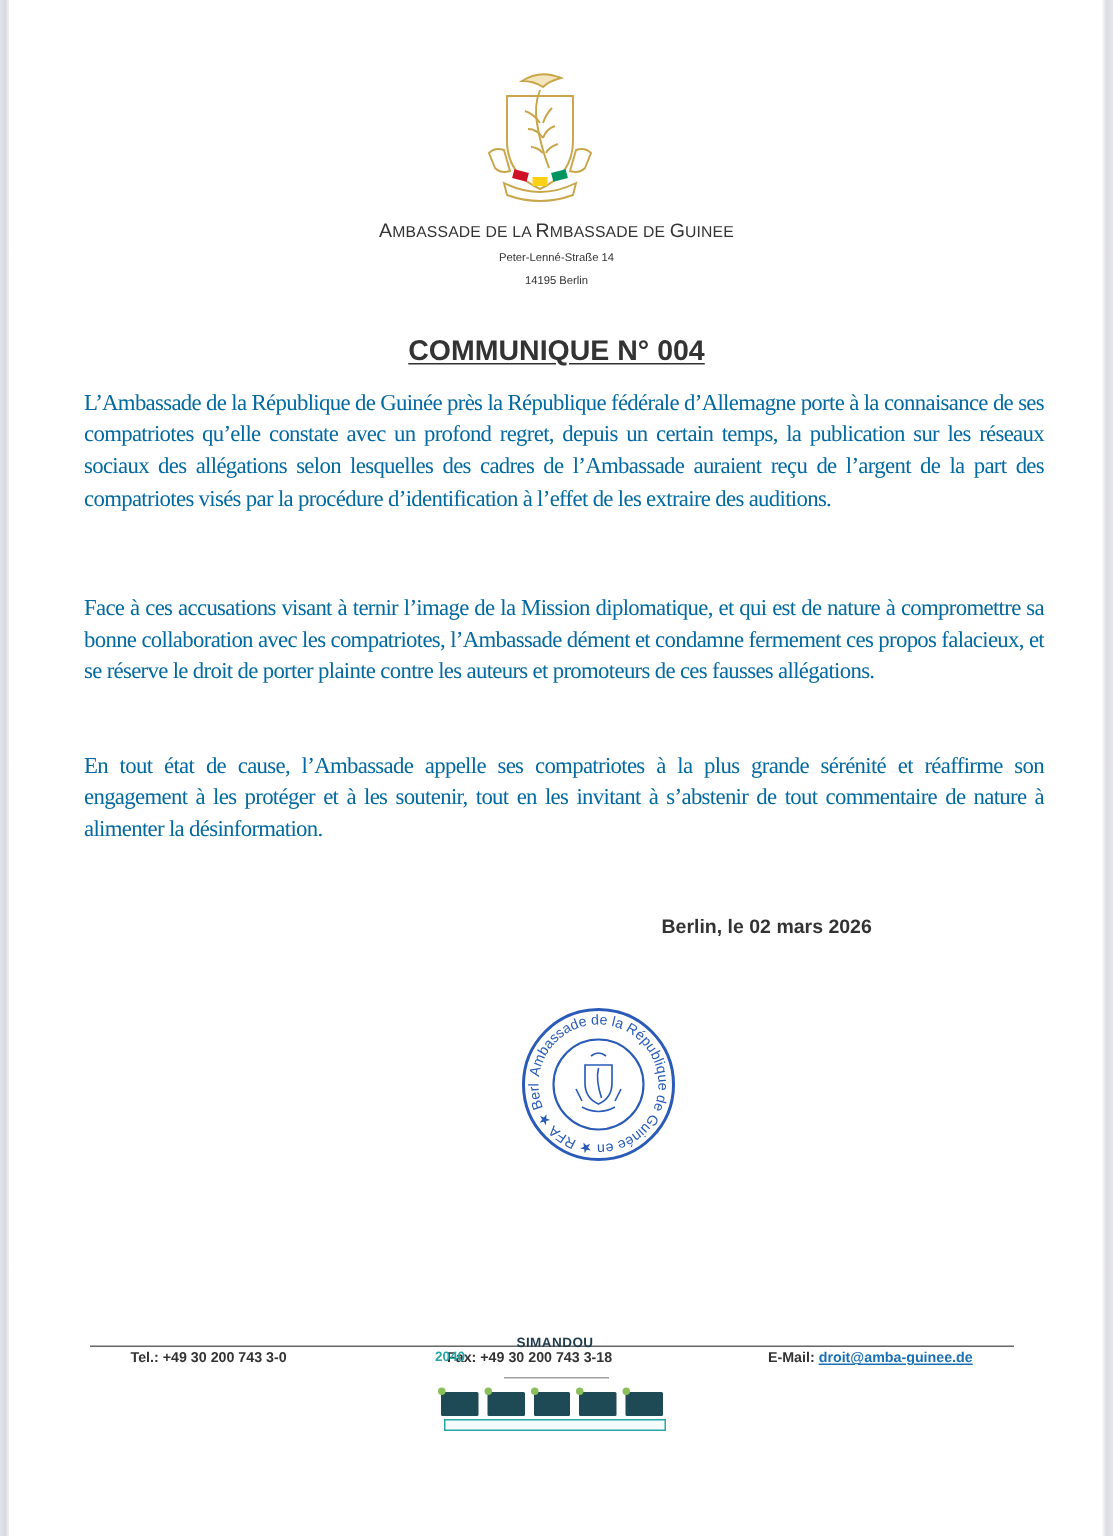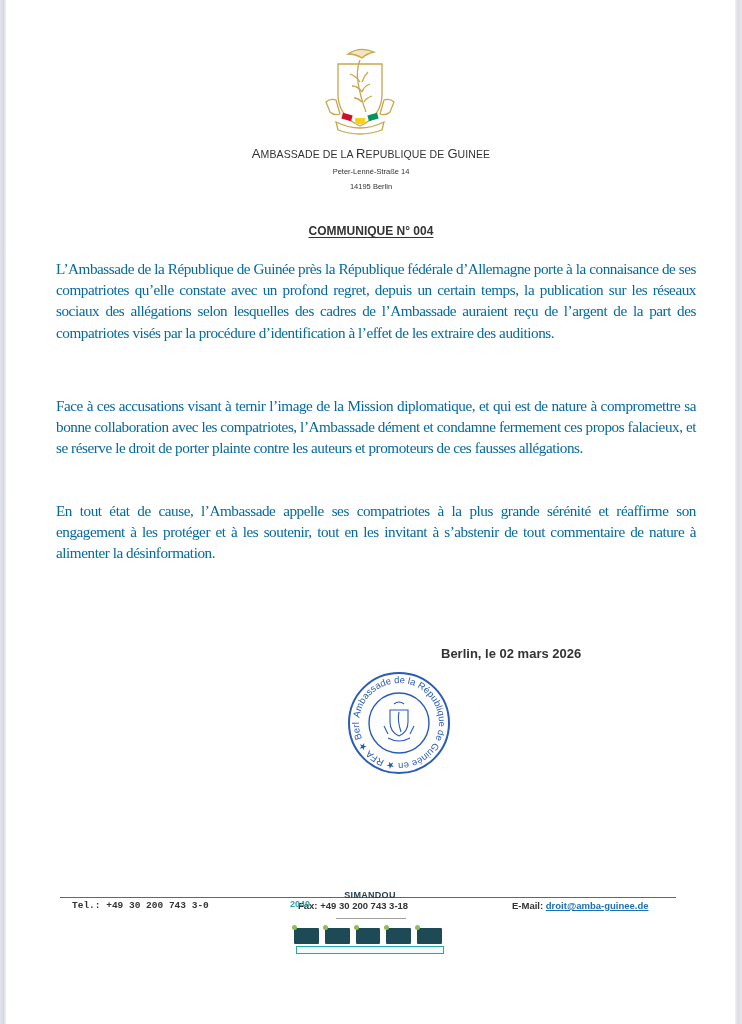--- a/index.html
+++ b/index.html
@@ -15,37 +15,37 @@
 
     .crest { position: absolute; left: 312px; top: 44px; width: 96px; height: 96px; }
     .header-org { position: absolute; left: 0; width: 742px; top: 146px; text-align: center;
       font-size: 10.5px; letter-spacing: 0.1px; color: #333; }
     .header-org .big { font-size: 13px; }
     .header-addr { position: absolute; left: 0; width: 742px; text-align: center; font-size: 7.5px; color: #333; }
     .addr1 { top: 167px; }
     .addr2 { top: 182px; }
 
     .title { position: absolute; left: 0; width: 742px; top: 224px; text-align: center;
-      font-weight: bold; font-size: 12px; color: #333; }
+      font-weight: bold; font-size: 19px; color: #333; }
     .title span { text-decoration: underline; text-underline-offset: 2px; }
 
     .para { position: absolute; left: 56px; width: 640px; font-size: 15.2px; line-height: 21.2px;
       text-align: justify; color: #0369a1; font-family: Liberation Serif, serif; letter-spacing: -0.45px; }
     .p1 { top: 258px; }
     .p2 { top: 395px; }
     .p3 { top: 500px; }
 
-    .date { position: absolute; left: 441px; top: 610px; font-weight: bold; font-size: 13px; color: #333; margin-top: 36px; }
+    .date { position: absolute; left: 441px; top: 610px; font-weight: bold; font-size: 13px; color: #333; }
 
     .stamp { position: absolute; left: 346px; top: 670px; width: 106px; height: 106px; }
 
     .footer-rule { position: absolute; left: 60px; width: 616px; top: 897px; height: 0;
       border-top: 1.2px solid #666; }
     .footer-item { position: absolute; top: 900px; font-size: 9.5px; font-weight: bold; color: #333; }
-    .f-tel { left: 72px; font-family: Liberation Mono, monospace; }
+    .f-tel { left: 87px; }
     .f-fax { left: 298px; }
     .f-mail { left: 512px; }
     .f-mail a { color: #1a6fb5; text-decoration: underline; }
 
     .simandou { position: absolute; left: 290px; top: 884px; width: 160px; height: 76px; }
     .sim-title { position: absolute; left: 0; width: 160px; top: 6px; text-align: center;
       font-weight: bold; font-size: 9px; color: #1f3b4d; letter-spacing: 0.3px; }
     .sim-year { position: absolute; left: 0; width: 160px; top: 15px; text-align: left;
       font-weight: bold; font-size: 9px; color: #2aa6a8; }
     .sim-tag { position: absolute; left: 46px; width: 70px; top: 28px; height: 6px;
@@ -72,21 +72,21 @@
     <path d="M14 58 q4 -4 10 -2 l4 14 q-6 2 -10 -2z"></path>
     <path d="M82 58 q-4 -4 -10 -2 l-4 14 q6 2 10 -2z"></path>
     <path d="M24 78 q24 12 48 0 l-2 8 q-22 8 -44 0z"></path>
   </g>
   <rect x="30" y="70" width="10" height="6" fill="#ce1126" transform="rotate(15 35 73)"></rect>
   <rect x="43" y="74" width="10" height="6" fill="#fcd116"></rect>
   <rect x="56" y="70" width="10" height="6" fill="#009460" transform="rotate(-15 61 73)"></rect>
 </svg>
 
 <div class="header-org">
-  <span class="big">A</span><span>MBASSADE DE LA </span><span class="big">R</span><span>EPUBLIQUE DE </span><span class="big">G</span><span>UINEE</span>
+  <span class="big">A</span><span>MBASSADE DE LA </span><span class="big">R</span><span>MBASSADE DE </span><span class="big">G</span><span>UINEE</span>
 </div>
 <div class="header-addr addr1">Peter-Lenné-Straße 14</div>
 <div class="header-addr addr2">14195 Berlin</div>
 
 <div class="title">
   <span>COMMUNIQUE N° 004</span>
 </div>
 
 <div class="para p1">L’Ambassade de la République de Guinée près la République fédérale d’Allemagne porte à la connaisance de ses compatriotes qu’elle constate avec un profond regret, depuis un certain temps, la publication sur les réseaux sociaux des allégations selon lesquelles des cadres de l’Ambassade auraient reçu de l’argent de la part des compatriotes visés par la procédure d’identification à l’effet de les extraire des auditions.</div>
 <div class="para p2">Face à ces accusations visant à ternir l’image de la Mission diplomatique, et qui est de nature à compromettre sa bonne collaboration avec les compatriotes, l’Ambassade dément et condamne fermement  ces propos falacieux, et se réserve le droit de porter plainte contre les auteurs et  promoteurs de ces fausses allégations.</div>

